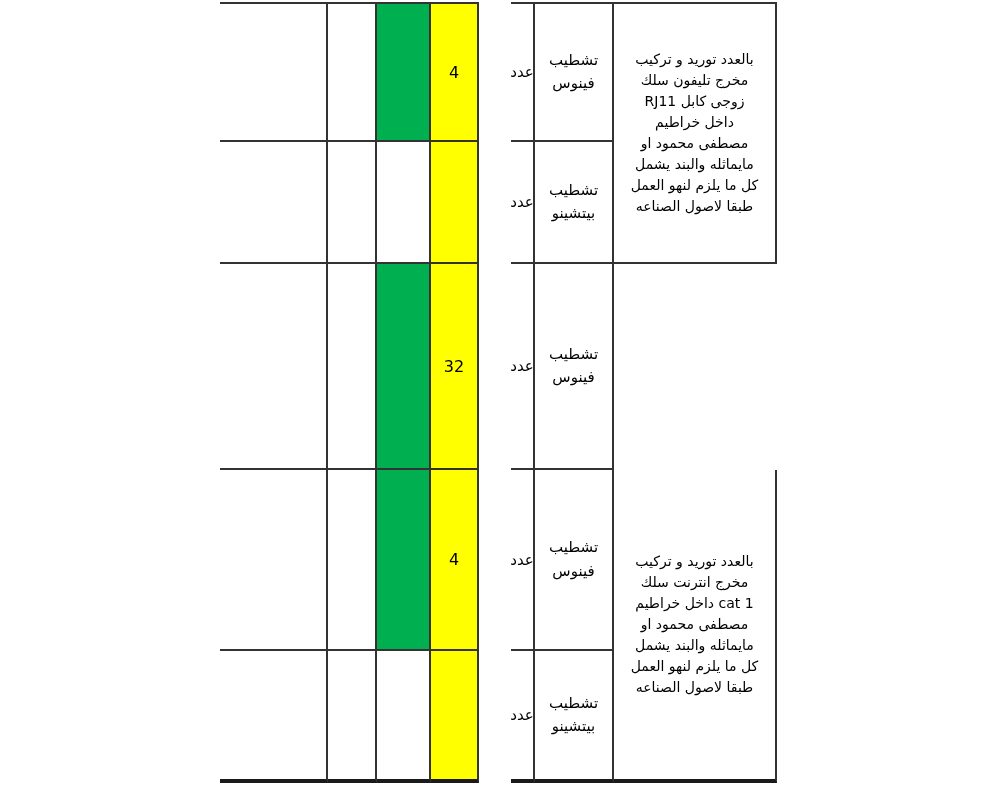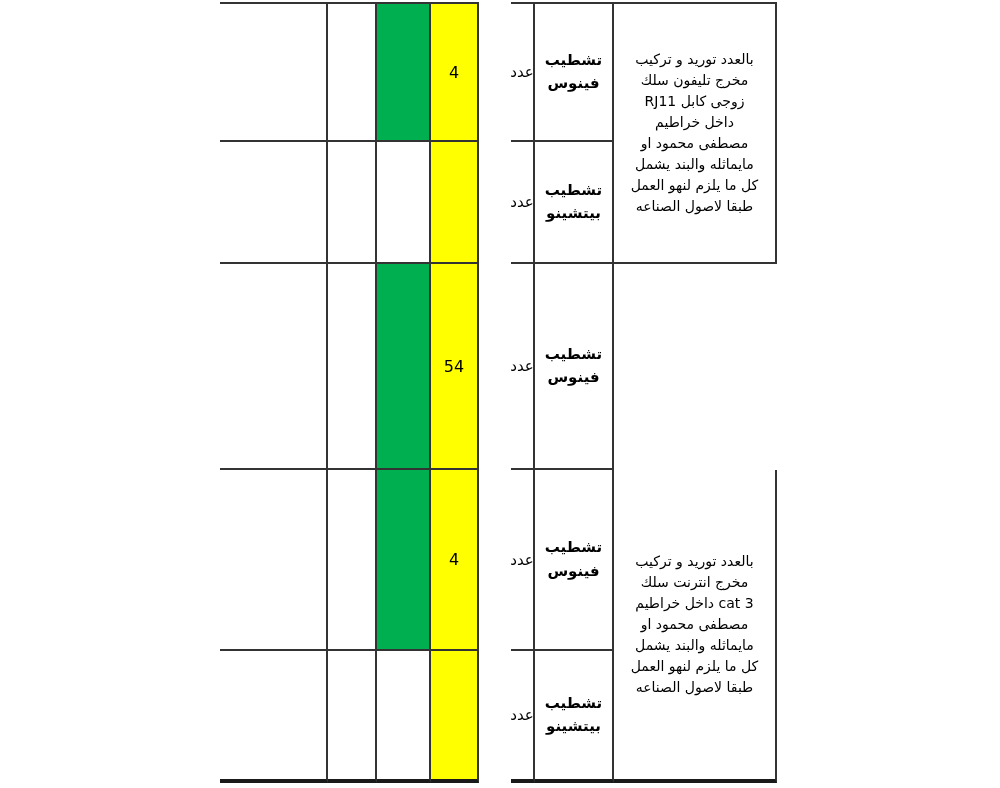--- a/index.html
+++ b/index.html
@@ -64,21 +64,21 @@
 
   .unit {
     direction: rtl;
     font-size: 15px;
     font-weight: 500;
   }
 
   .finish {
     direction: rtl;
     font-size: 15px;
-    font-weight: 700;
+    font-weight: 400;
     line-height: 1.55;
     padding: 15px 12px;
     text-align: center;
   }
 
   .desc {
     direction: rtl;
     font-size: 14px;
     font-weight: 500;
     line-height: 1.5;
@@ -102,31 +102,31 @@
     <div class="cell ca r2"></div>
     <div class="cell cb r2"></div>
     <div class="cell cc r2"></div>
     <div class="cell cd r2 fill-yellow qty"></div>
     <div class="cell ce r2 unit" dir="rtl">عدد</div>
     <div class="cell cf r2 finish" dir="rtl">تشطيب بيتشينو</div>
 
     <div class="cell ca r3"></div>
     <div class="cell cb r3"></div>
     <div class="cell cc r3 fill-green"></div>
-    <div class="cell cd r3 fill-yellow qty">54</div>
+    <div class="cell cd r3 fill-yellow qty">32</div>
     <div class="cell ce r3 unit" dir="rtl">عدد</div>
     <div class="cell cf r3 finish" dir="rtl">تشطيب فينوس</div>
 
     <div class="cell ca r4"></div>
     <div class="cell cb r4"></div>
     <div class="cell cc r4 fill-green"></div>
     <div class="cell cd r4 fill-yellow qty">4</div>
     <div class="cell ce r4 unit" dir="rtl">عدد</div>
     <div class="cell cf r4 finish" dir="rtl">تشطيب فينوس</div>
-    <div class="cell cg rspan45 bb-thick desc" dir="rtl">بالعدد توريد و تركيب مخرج انترنت سلك cat 3 داخل خراطيم مصطفى محمود او مايماثله  والبند يشمل كل ما يلزم لنهو العمل طبقا لاصول الصناعه</div>
+    <div class="cell cg rspan45 bb-thick desc" dir="rtl">بالعدد توريد و تركيب مخرج انترنت سلك cat 1 داخل خراطيم مصطفى محمود او مايماثله  والبند يشمل كل ما يلزم لنهو العمل طبقا لاصول الصناعه</div>
 
     <div class="cell ca r5 bb-thick"></div>
     <div class="cell cb r5 bb-thick"></div>
     <div class="cell cc r5 bb-thick"></div>
     <div class="cell cd r5 bb-thick fill-yellow qty"></div>
     <div class="cell ce r5 bb-thick unit" dir="rtl">عدد</div>
     <div class="cell cf r5 bb-thick finish" dir="rtl">تشطيب بيتشينو</div>
 
   </div>
 </div>

